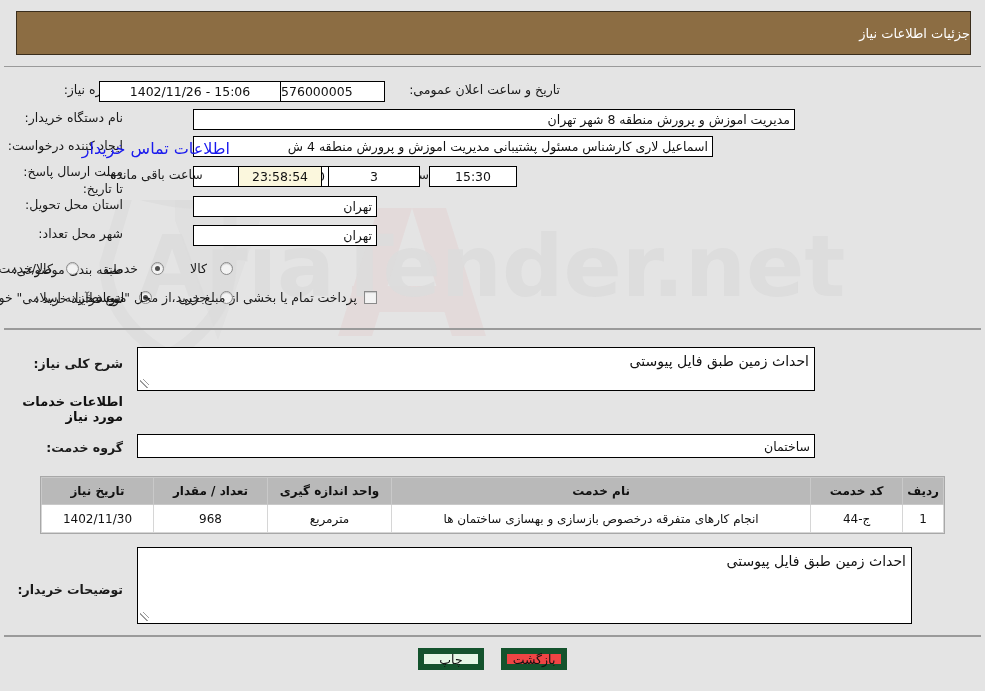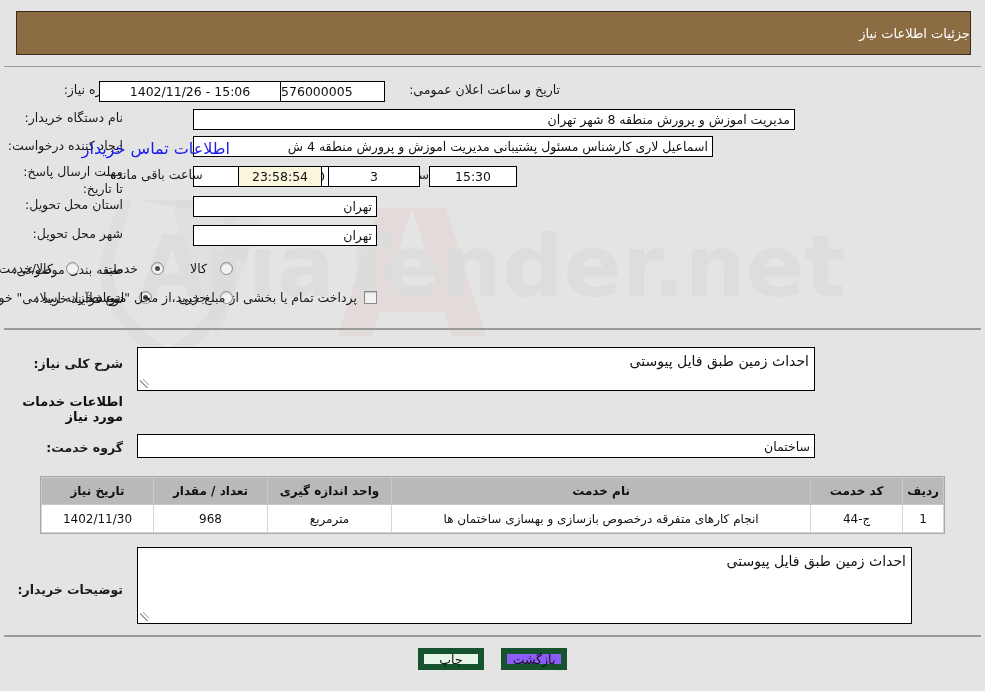--- a/index.html
+++ b/index.html
@@ -221,21 +221,21 @@
     color: #111111;
     height: 22px;
     min-width: 66px;
     display: flex;
     align-items: center;
     justify-content: center;
     cursor: pointer;
     font-family: "DejaVu Sans", "Liberation Sans", sans-serif;
   }
   .btn.print { background: #e6f6e6; }
-  .btn.back  { background: #8b5cf6; }
+  .btn.back  { background: #ef4444; }
 </style>
 </head>
 <body>
 
 <div class="page">
 
   <svg class="watermark" viewBox="0 0 985 200" xmlns="http://www.w3.org/2000/svg">
     <g fill="#c9c9c9">
       <path d="M175 0 h85 v20 l-42 120 -43 -120 z" opacity=".55"></path>
       <path d="M128 -10 c0 0 40 12 62 12 c22 0 40 -8 40 -8 l0 70 c0 50 -40 80 -62 92 c-22 -12 -62 -42 -62 -92 z" fill="none" stroke="#c9c9c9" stroke-width="13" opacity=".75"></path>
@@ -294,21 +294,21 @@
   <div class="frow" style="left:110px; top:167px;">
     <span class="lbl">ساعت باقی مانده</span>
   </div>
 
   <div class="frow" style="right:862px; top:197px;">
     <span class="lbl">استان محل تحویل:</span>
   </div>
   <div class="fld right" style="position:absolute; right:608px; top:196px; width:184px; z-index:3;">تهران</div>
 
   <div class="frow" style="right:862px; top:226px;">
-    <span class="lbl"><span>شهر محل تحویل:</span></span>
+    <span class="lbl"><span>شهر محل تعداد:</span></span>
   </div>
   <div class="fld right" style="position:absolute; right:608px; top:225px; width:184px; z-index:3;">تهران</div>
 
   <div class="frow" style="right:862px; top:262px;">
     <span class="lbl">طبقه بندی موضوعی:</span>
   </div>
   <div class="frow" style="right:752px; top:261px;">
     <span class="radio-grp">
       <span class="radio"></span>
       <span class="rl">کالا</span>

